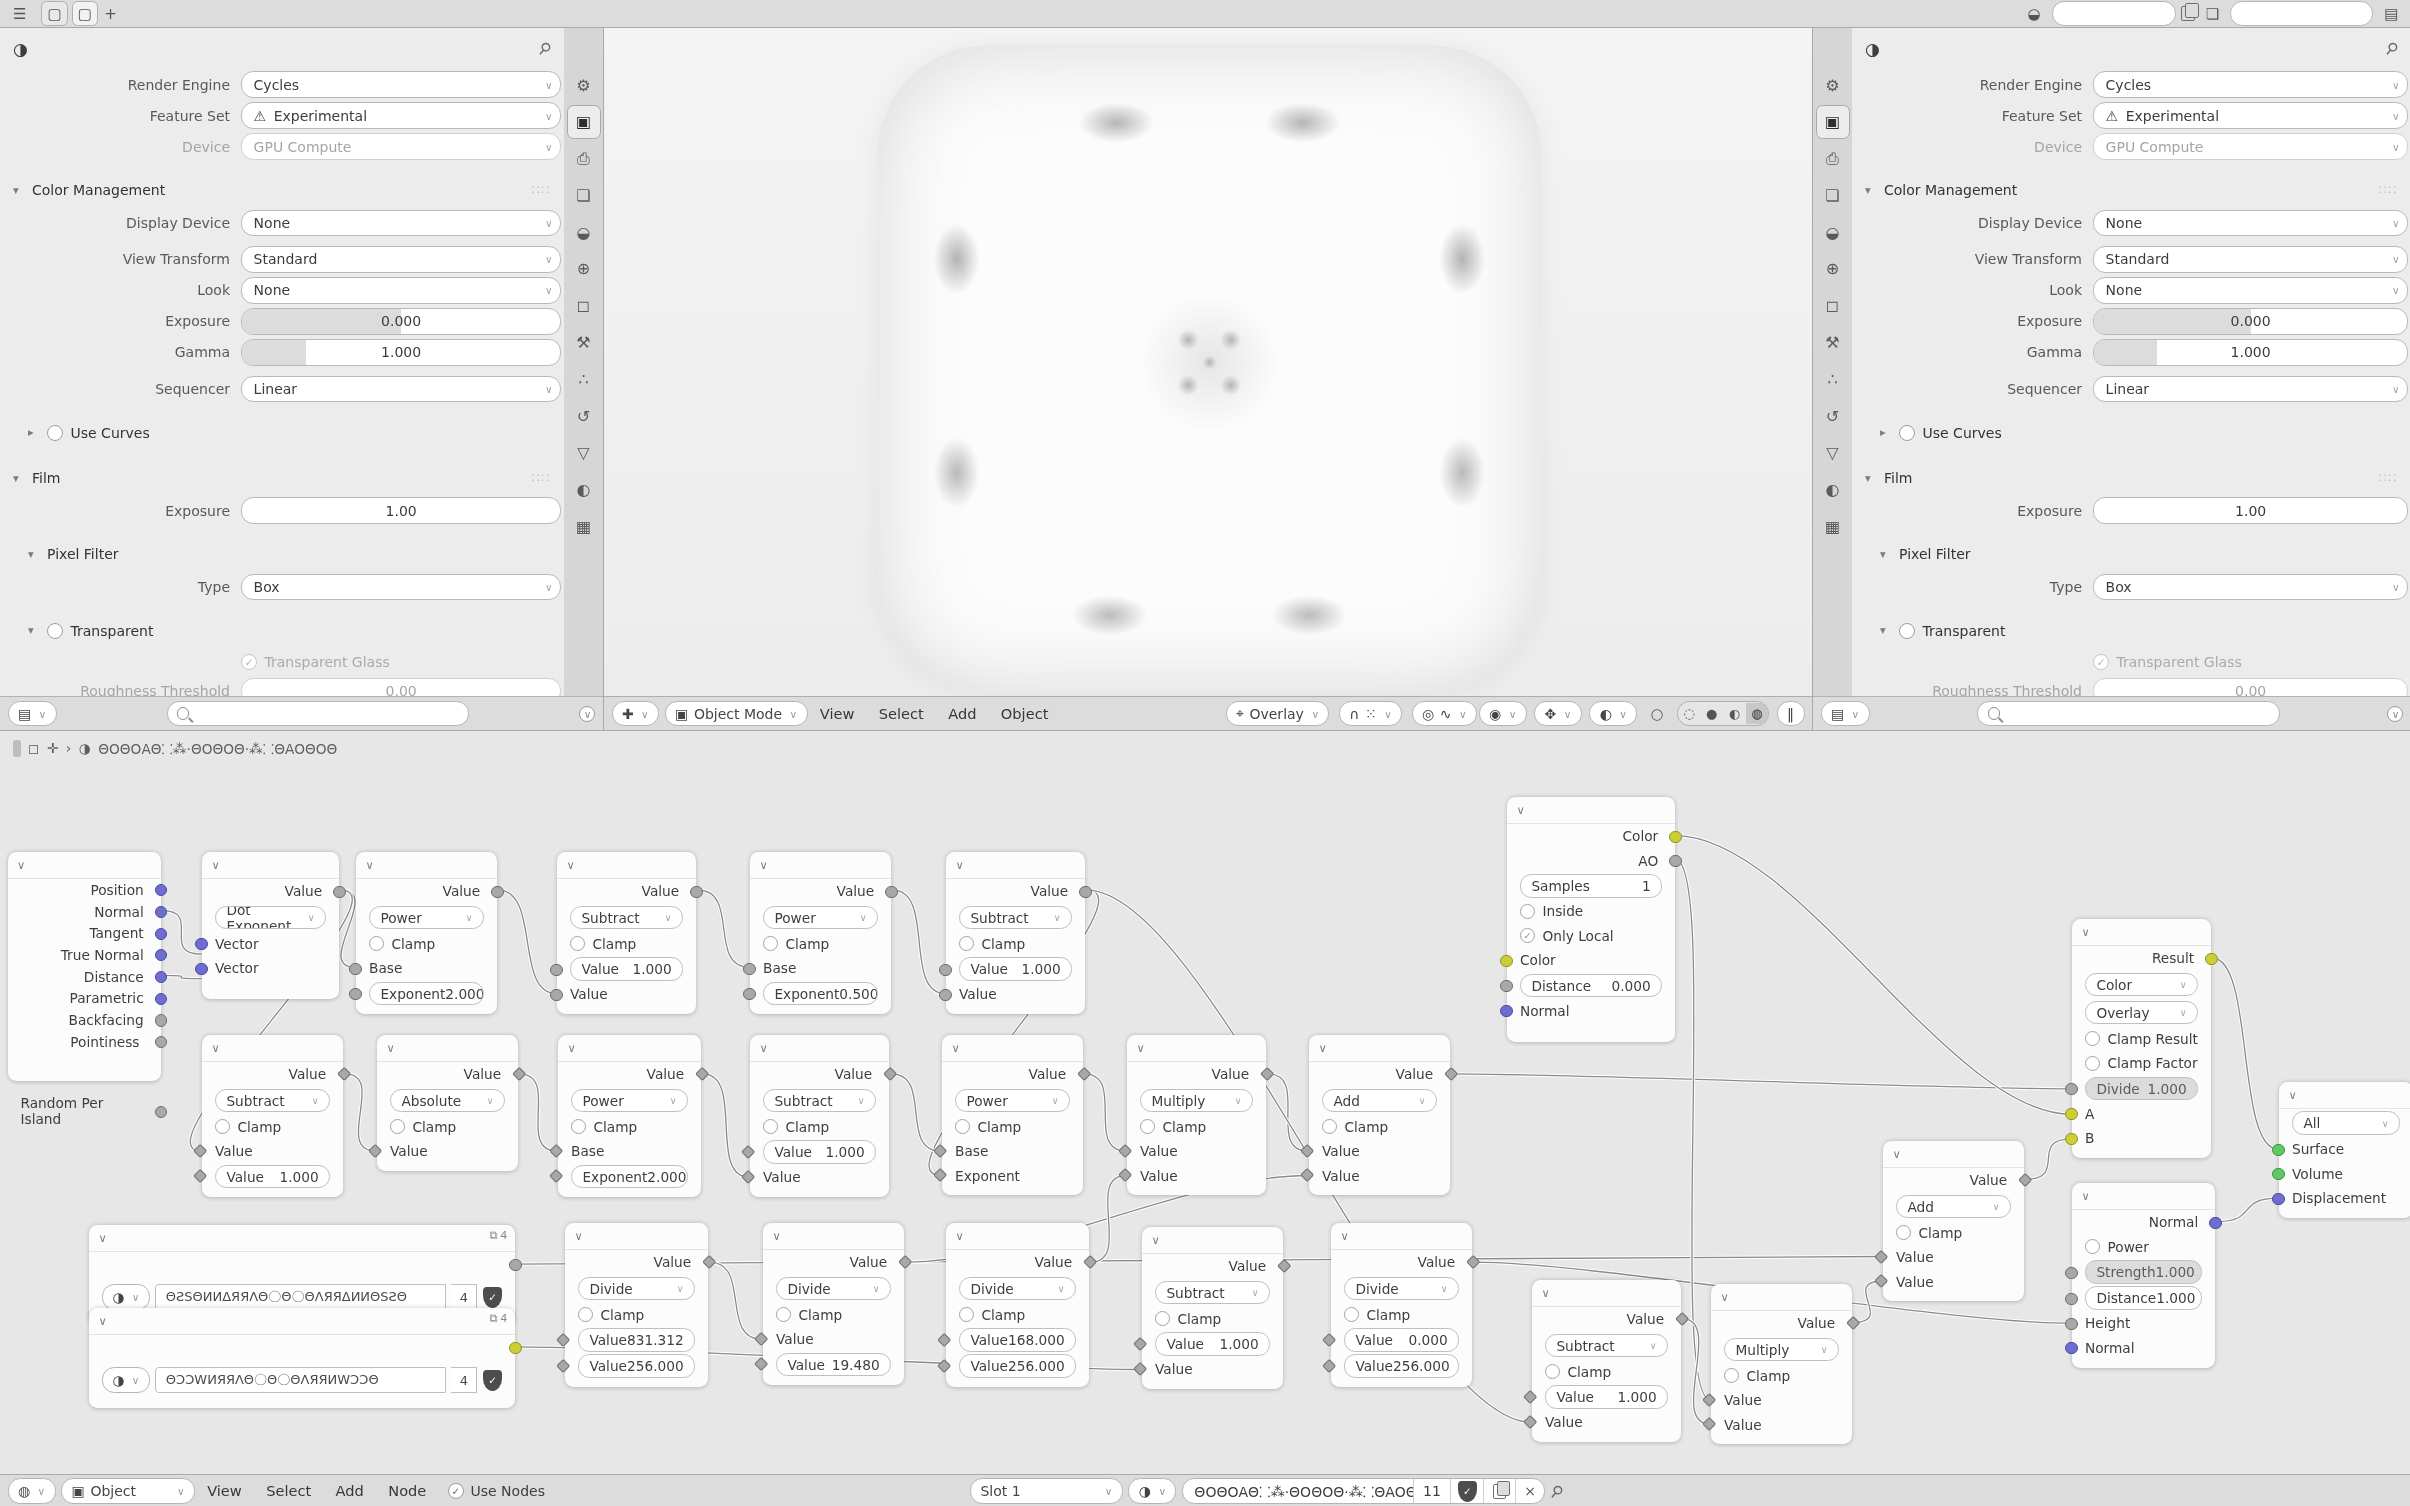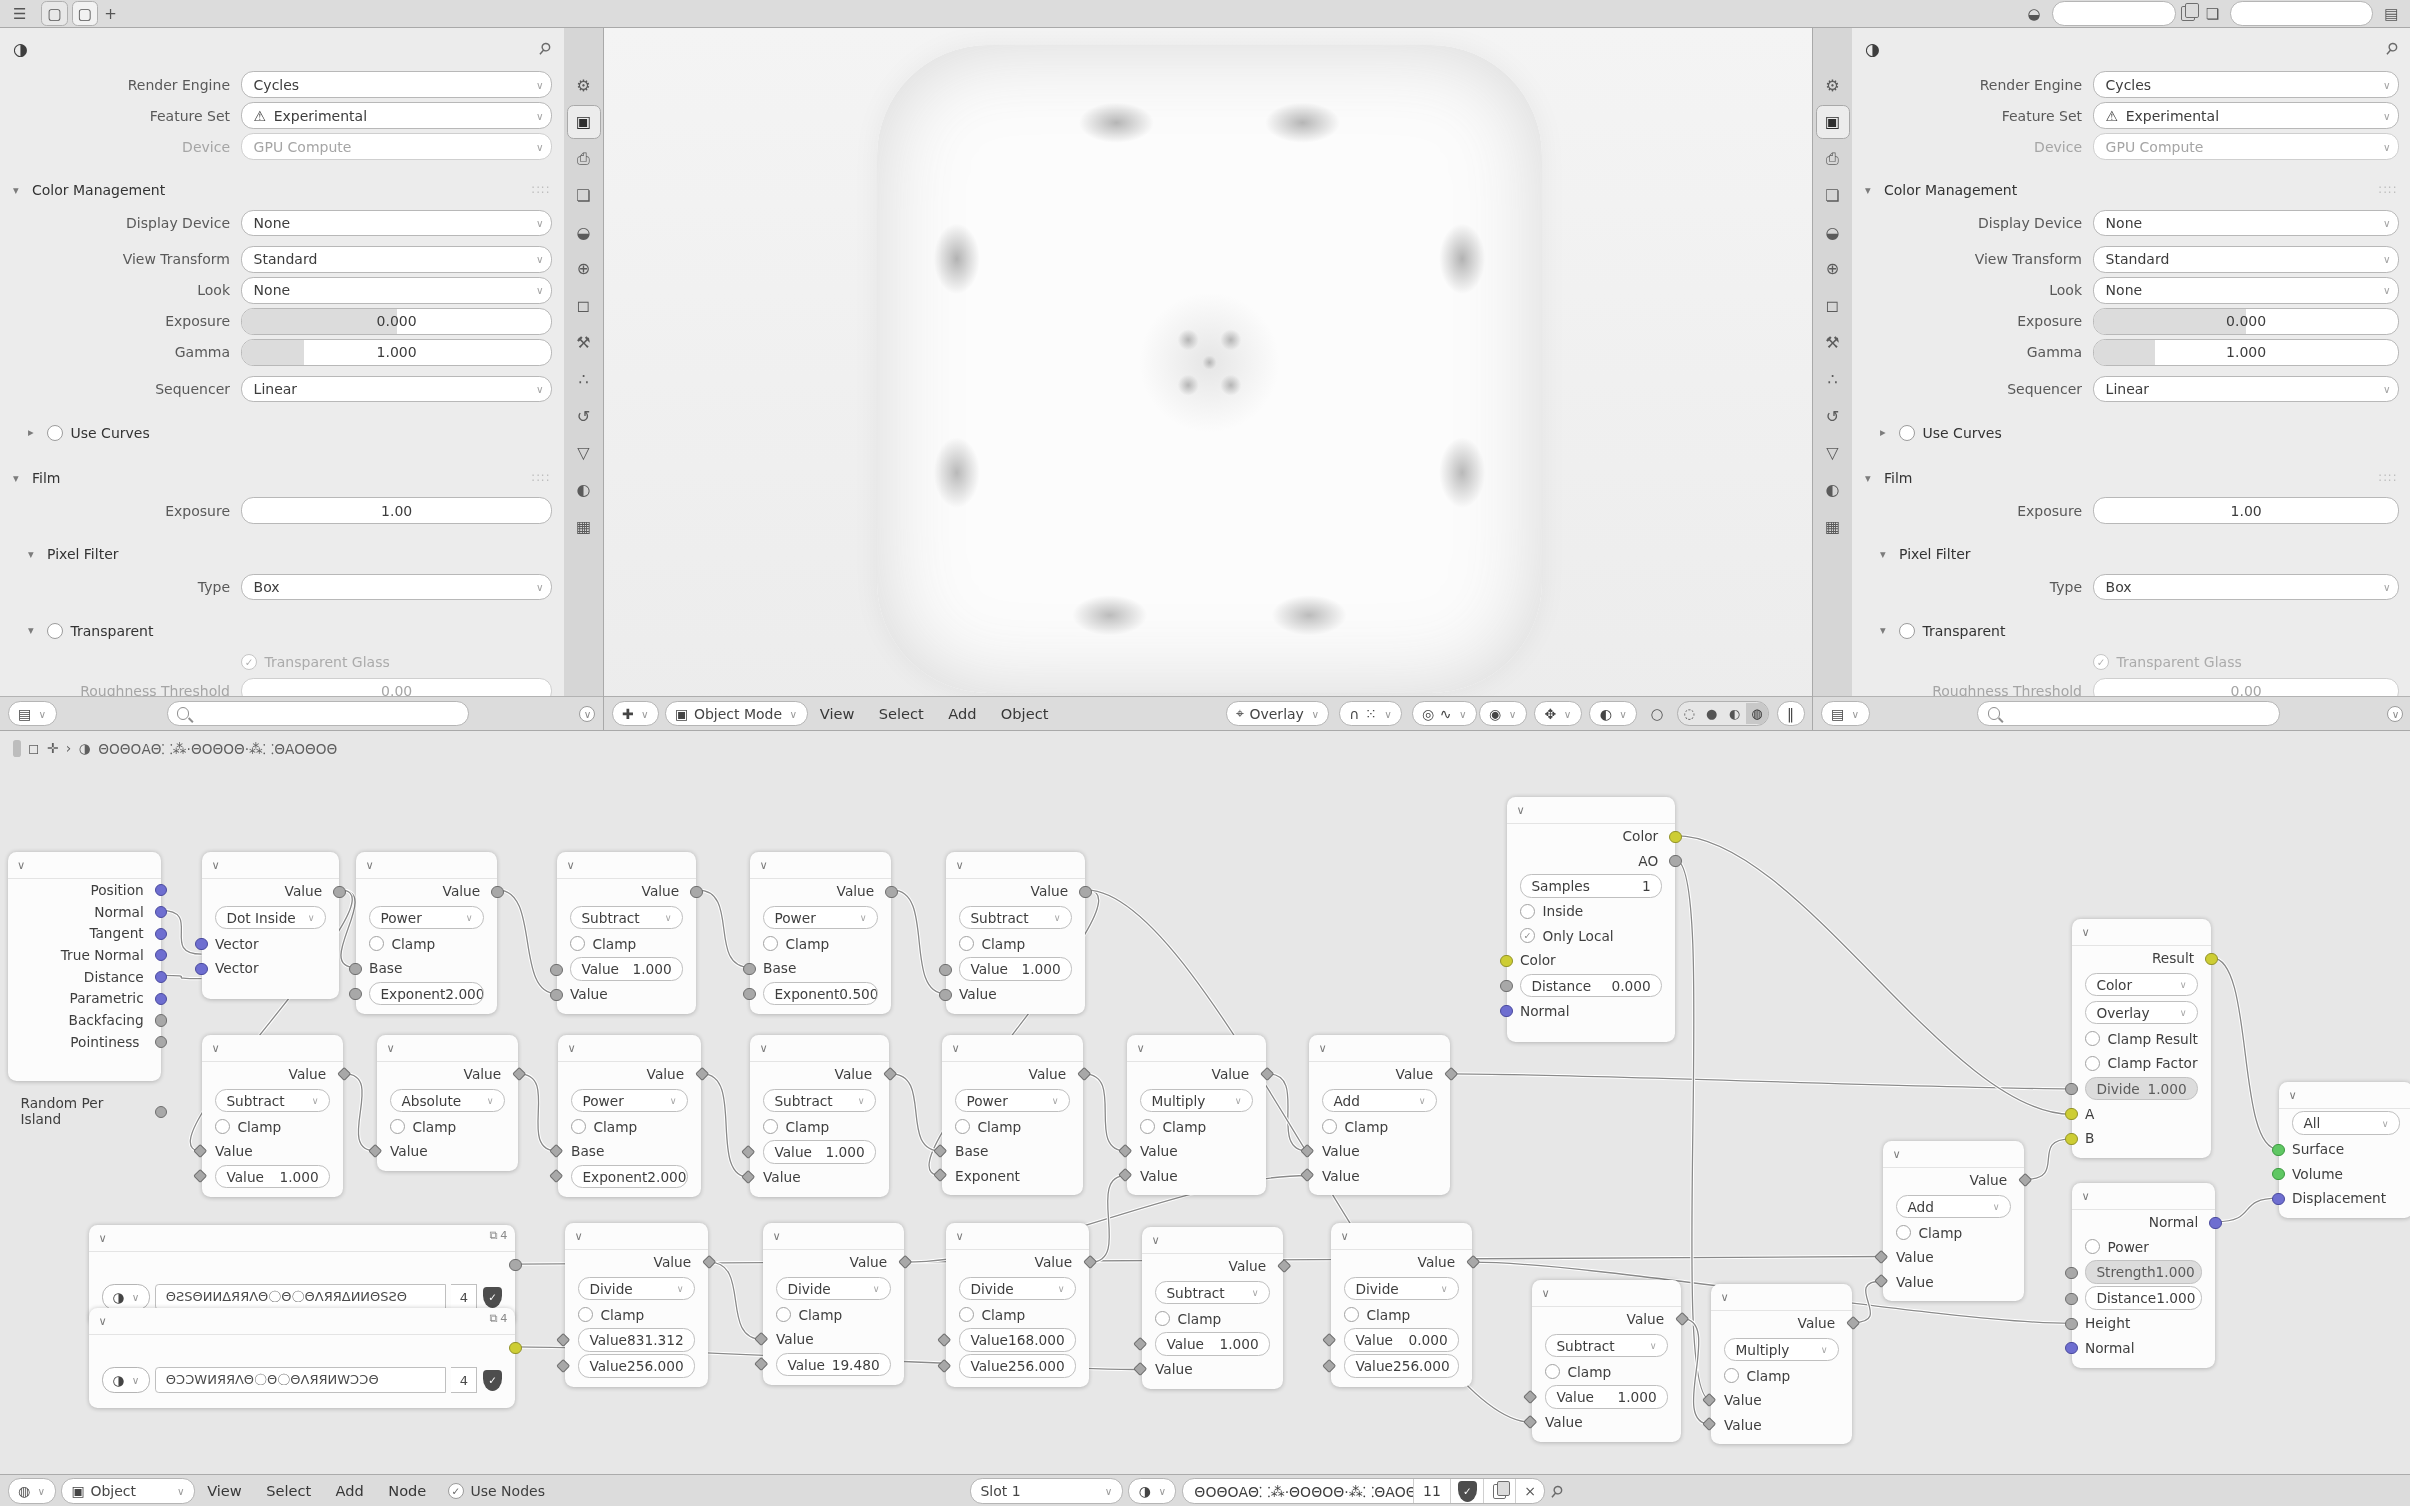--- a/index.html
+++ b/index.html
@@ -13,21 +13,21 @@
         border-radius:12.2px;height:23.5px;padding:0 9.4px;color:#454545;white-space:nowrap;}
   .pill .chev{color:#9a9a9a;font-size:10.4px;margin-left:1.9px;}
   .iconbtn{display:inline-flex;align-items:center;justify-content:center;width:24.5px;height:23.5px;
            color:#555;font-size:15px;}
   .menuitem{padding:0 12.2px;color:#373737;font-size:14.6px;line-height:32px;}
   .fieldpill{background:#fff;border:0.9px solid #b5b5b5;border-radius:12.2px;height:22.6px;}
   
   .props{background:#ececec;overflow:hidden;}
   .props .content{position:absolute;top:0;bottom:34px;overflow:hidden;}
   .phead{height:41px;display:flex;align-items:center;padding:0 13px;position:relative;}
-  .prow{display:flex;align-items:center;height:31px;padding-right:12px;}
+  .prow{display:flex;align-items:center;height:31px;padding-right:3px;}
   .prow .plabel{width:230px;text-align:right;padding-right:11.3px;color:#595959;flex:none;}
   .prow .pfield{flex:1;position:relative;display:flex;align-items:center;justify-content:center;
         background:#fff;border:0.9px solid #b8b8b8;border-radius:12.2px;height:24.5px;color:#3c3c3c;overflow:hidden;}
   .prow .pfield.sel{justify-content:flex-start;padding:0 11.3px;}
   .prow .pfield .chev{position:absolute;right:7.5px;color:#a3a3a3;font-size:10.4px;}
   .prow.disabled .pfield,.prow.disabled .plabel{color:#a5a5a5;}
   .prow.disabled .pfield{border-color:#cfcfcf;}
   .sliderfill{position:absolute;left:0;top:0;bottom:0;background:#dcdcdc;}
   .pfield .fval{position:relative;z-index:1;}
   .psection{display:flex;align-items:center;height:34px;padding:0 13px;color:#333;font-size:14px;}
@@ -608,21 +608,21 @@
       <div class="node" style="left: 202px; top: 121px; width: 137px; height: 147px;">
         <div class="nhead">
           <span>∨</span>
         </div>
         <div class="nrow r-out" style="height: 24.5px;">
           <span style="margin-right: 3.8px;">Value</span>
           <span class="sock c-g" style="right: -6.6px; top: 6.6px;"></span>
         </div>
         <div class="nrow" style="height: 28px;">
           <span class="npill">
-            <span class="nv">Dot Inside</span>
+            <span class="nv">Dot Exponent</span>
             <span class="chev">∨</span>
           </span>
         </div>
         <div class="nrow" style="height: 24.5px;">
           <span class="sock c-v" style="left: -6.6px; top: 6.6px;"></span>
           <span>Vector</span>
         </div>
         <div class="nrow" style="height: 24.5px;">
           <span class="sock c-v" style="left: -6.6px; top: 6.6px;"></span>
           <span>Vector</span>

